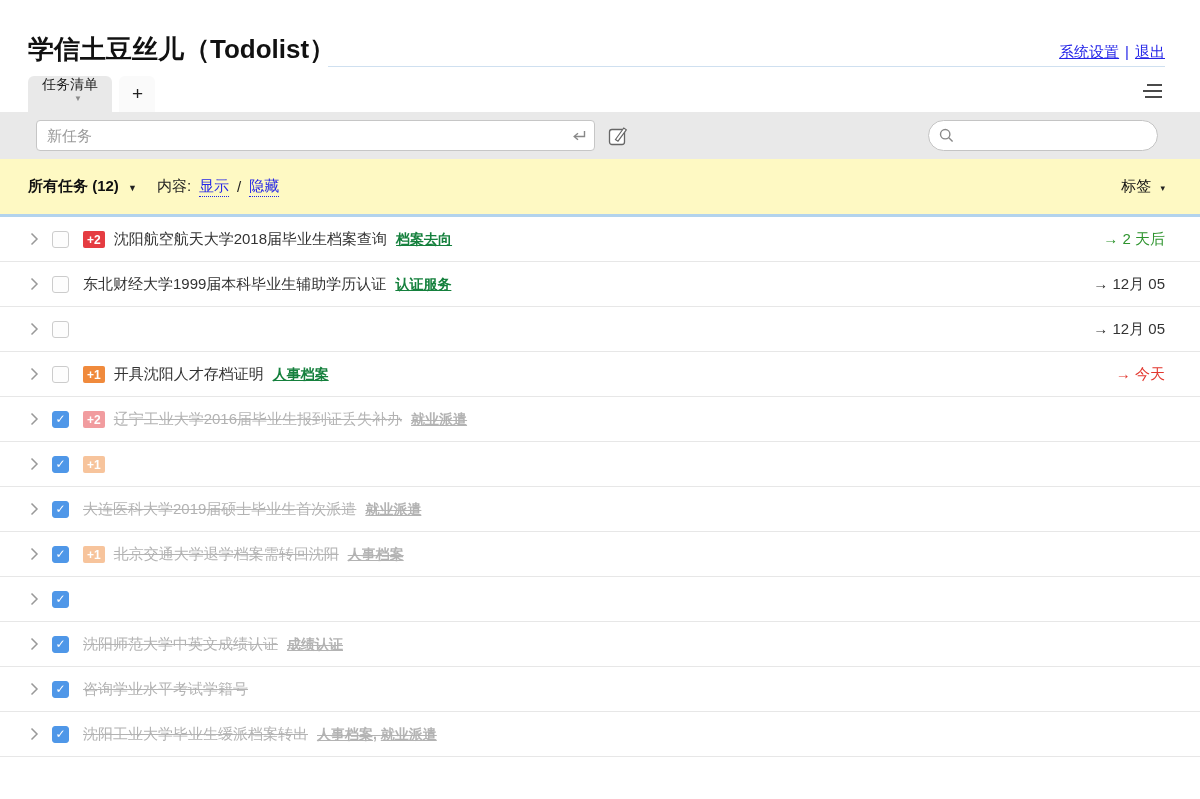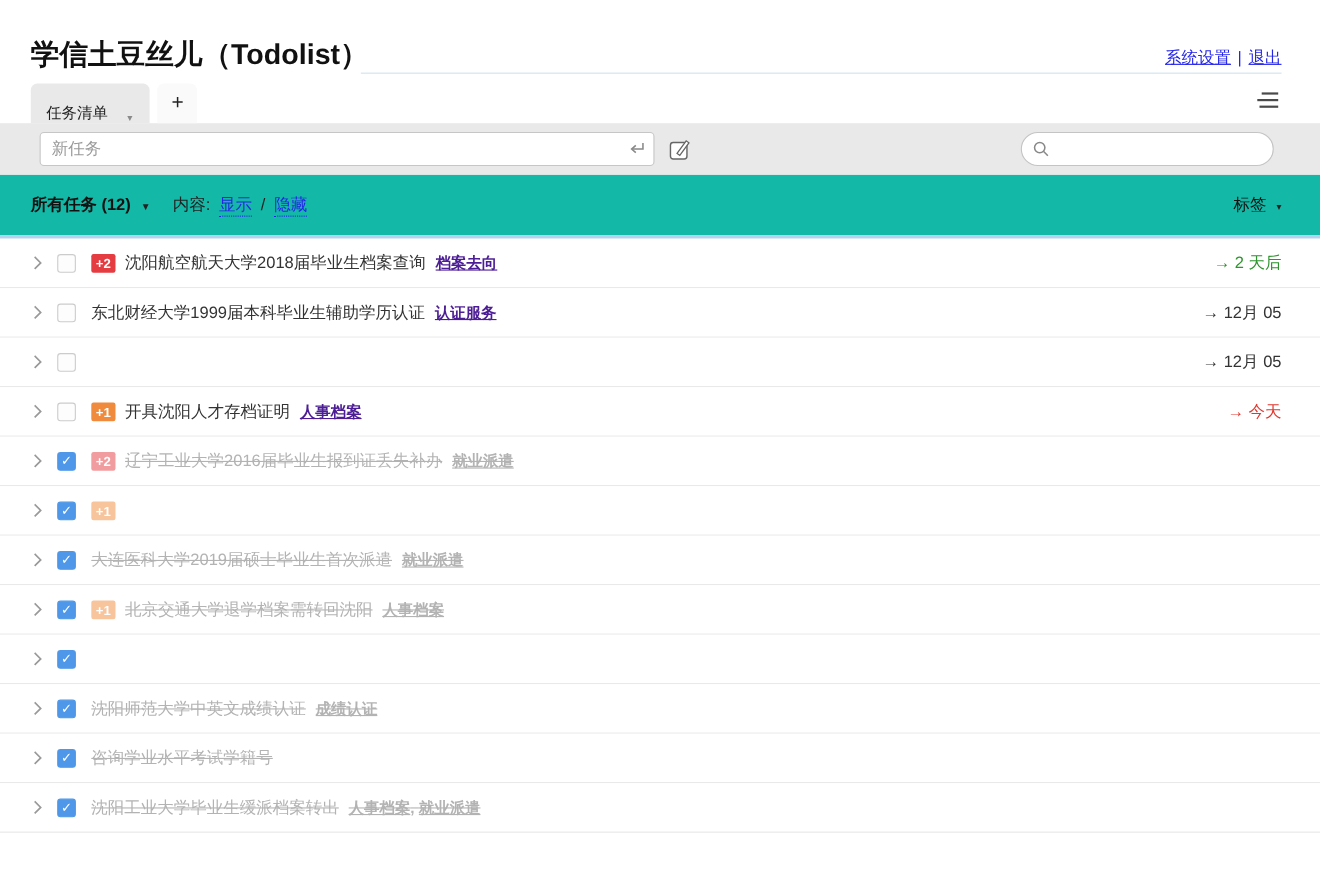--- a/index.html
+++ b/index.html
@@ -9,22 +9,22 @@
   
   .header { position:relative; height:72px; }
   .page-title { position:absolute; left:28px; top:32px; font-size:26px; font-weight:700; color:#111; white-space:nowrap; }
   .header-links { position:absolute; right:35px; top:43px; font-size:15px; white-space:nowrap; }
   .header-links a { color:#2425e8; text-decoration:underline; cursor:pointer; }
   .link-sep { color:#2425e8; margin:0 6px; }
   .header-rule { position:absolute; left:328px; right:35px; top:66px; border-top:1px solid #cfe0f0; }
 
   
   .tabrow { position:relative; height:40px; padding-left:28px; }
-  .tab { display:inline-flex; align-items:flex-end; height:36px; margin-top:4px; padding:0 14px;
-    background:#e9e9e9; border-radius:6px 6px 0 0; font-size:14px; color:#222; cursor:pointer; vertical-align:bottom; }
+  .tab { display:inline-flex; align-items:center; height:36px; margin-top:4px; padding:0 14px;
+    background:#e9e9e9; border-radius:6px 6px 0 0; font-size:14px; color:#222; cursor:pointer; vertical-align:bottom;flex-direction:column; }
   .tab-caret { font-size:8px; color:#8a8a8a; margin-left:16px; }
   .tab-add { display:inline-flex; align-items:center; justify-content:center; width:36px; height:36px; margin-top:4px;
     margin-left:3px; background:#fafafa; border-radius:6px 6px 0 0; font-size:19px; color:#222; cursor:pointer; vertical-align:bottom; }
   .hamburger { position:absolute; right:38px; top:12px; width:19px; cursor:pointer; }
   .hamburger span { display:block; height:2px; background:#4a4a4a; margin-bottom:4px; }
   .hamburger span:nth-child(1){ width:15px; margin-left:4px; }
   .hamburger span:nth-child(2){ width:19px; }
   .hamburger span:nth-child(3){ width:17px; margin-left:2px; }
 
   
@@ -35,21 +35,21 @@
   .new-task-input::placeholder { color:#9a9a9a; }
   .return-icon { position:absolute; right:9px; top:9px; }
   .edit-btn { margin-left:13px; background:none; border:none; cursor:pointer; padding:0; line-height:0; }
   .toolbar-spacer { flex:1; }
   .search-wrap { position:relative; width:230px; }
   .search-input { width:100%; height:31px; border:1px solid #c4c4c4; border-radius:16px; background:#fff;
     padding:0 12px 0 34px; font-size:14px; outline:none; font-family:inherit; }
   .search-icon { position:absolute; left:11px; top:8px; }
 
   
-  .filterrow { height:55px; display:flex; align-items:center; padding:0 35px 0 28px; font-size:15px; background:#14b8a6; }
+  .filterrow { height:55px; display:flex; align-items:center; padding:0 35px 0 28px; font-size:15px; background:#fef9c3; }
   .all-tasks { font-weight:700; color:#111; cursor:pointer; }
   .filter-caret { font-size:9px; color:#222; margin-left:5px; }
   .content-label { margin-left:20px; color:#222; }
   .toggle-link { color:#2425e8; margin-left:8px; border-bottom:1px dotted #2425e8; cursor:pointer; text-decoration:none; }
   .toggle-sep { margin-left:8px; color:#222; }
   .tags-dropdown { margin-left:auto; color:#111; cursor:pointer; }
 
   .blue-divider { height:3px; background:#b2d3ed; }
 
   
@@ -59,21 +59,21 @@
   .checkbox { width:17px; height:17px; border:1px solid #ccc; border-radius:3px; background:#fdfdfd;
     margin-right:14px; display:flex; align-items:center; justify-content:center; cursor:pointer;
     font-size:12px; color:#fff; flex:none; line-height:1; }
   .checkbox.checked { background:#4f97e8; border-color:#4f97e8; }
   .badge { font-size:12px; font-weight:700; color:#fff; padding:2px 4px 1px; border-radius:2px; margin-right:9px; flex:none; }
   .badge.red { background:#e53c41; }
   .badge.orange { background:#f08a3c; }
   .badge.faded { opacity:.5; }
   .task-main { white-space:nowrap; }
   .task-title { color:#333; }
-  .tag-link { color:#4c1d95; font-weight:700; font-size:14px; text-decoration:underline; cursor:pointer; margin-left:9px; }
+  .tag-link { color:#15803d; font-weight:700; font-size:14px; text-decoration:underline; cursor:pointer; margin-left:9px; }
   .tag-link + .tag-sep { margin-left:0; }
   .tag-sep { color:#333; font-weight:700; font-size:14px; }
   .completed .task-main { text-decoration:line-through; color:#b3b3b3; }
   .completed .task-title, .completed .tag-link, .completed .tag-sep { color:#b3b3b3; }
   .due { margin-left:auto; white-space:nowrap; flex:none; }
   .due.default { color:#333; }
   .due.green { color:#2e942e; }
   .due.red { color:#e2372e; }
 </style>
 </head>

